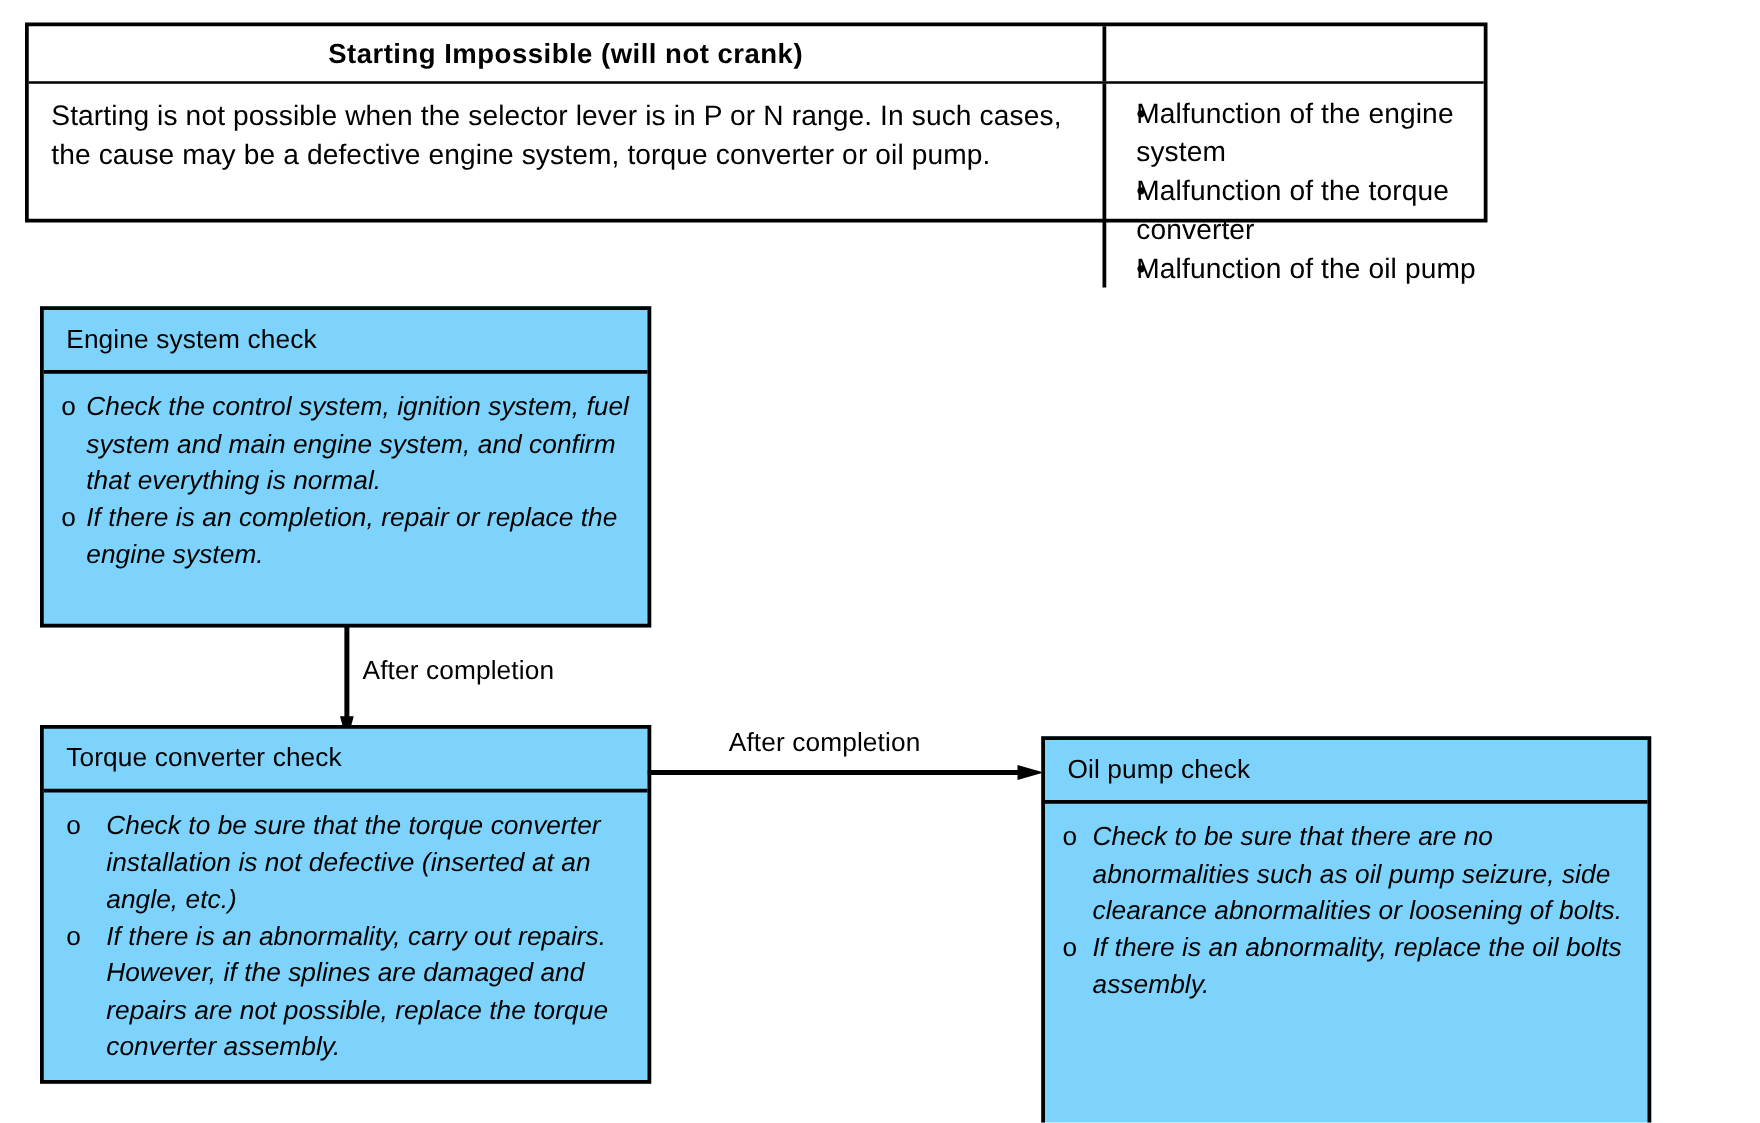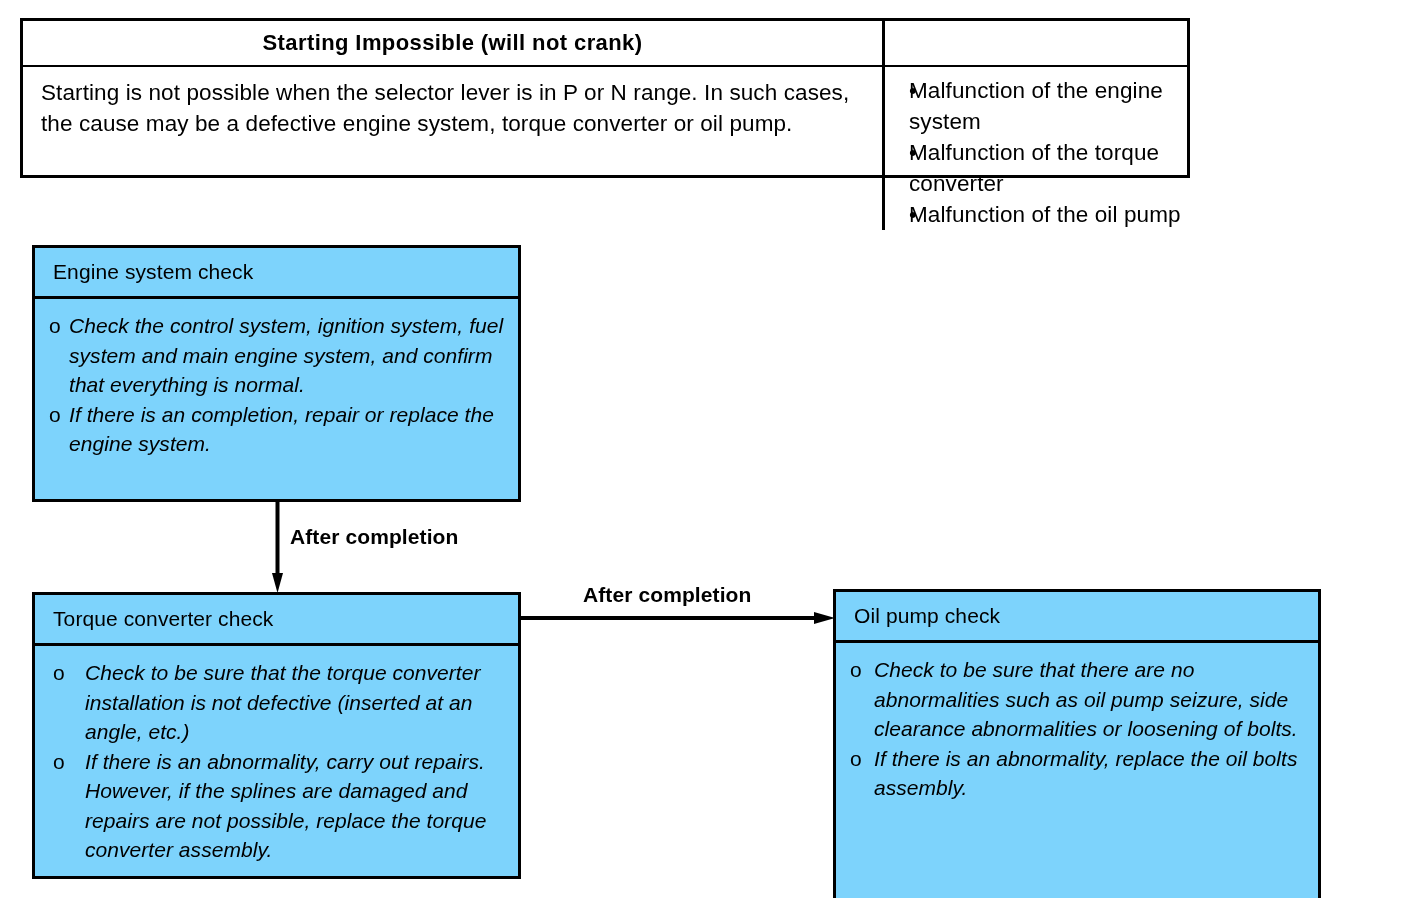--- a/index.html
+++ b/index.html
@@ -122,30 +122,29 @@
   
   #box-engine .check-list li { padding-left: 22px; }
   #box-engine .check-list li .marker { left: 2px; }
   
   #box-torque .check-list li { padding-left: 38px; }
   #box-torque .check-list li .marker { left: 6px; }
   #box-oil .check-list li { padding-left: 26px; }
   #box-oil .check-list li .marker { left: 2px; }
 
   #box-engine { left: 32px; top: 245px; width: 489px; height: 257px; }
-  #box-torque { left: 32px; top: 592px; width: 489px; height: 287px; }
+  #box-torque { left: 32px; top: 580px; width: 489px; height: 287px; }
   #box-oil    { left: 833px; top: 589px; width: 488px; height: 328px; }
 
   
   .connector-label {
     position: absolute;
     font-size: 21px;
     letter-spacing: 0.1px;
     white-space: nowrap;
-    font-weight: bold;
   }
   #arrow-vertical {
     position: absolute;
     left: 272px;
     top: 500px;
     width: 14px;
     height: 94px;
   }
   #arrow-horizontal {
     position: absolute;

